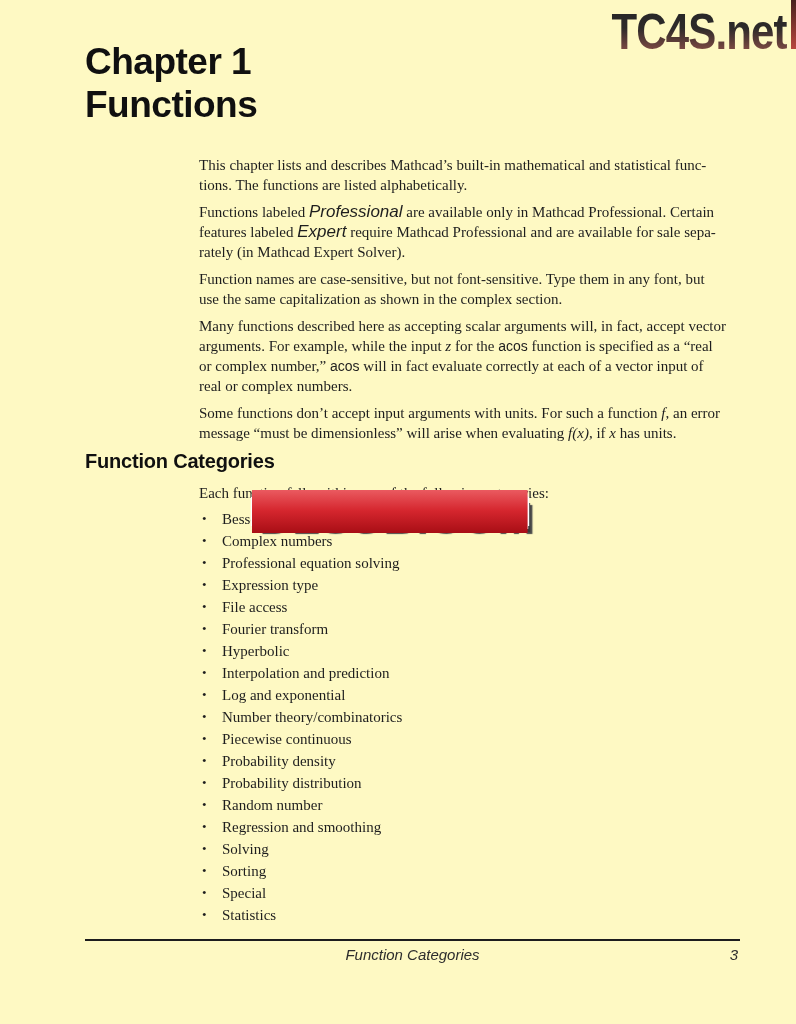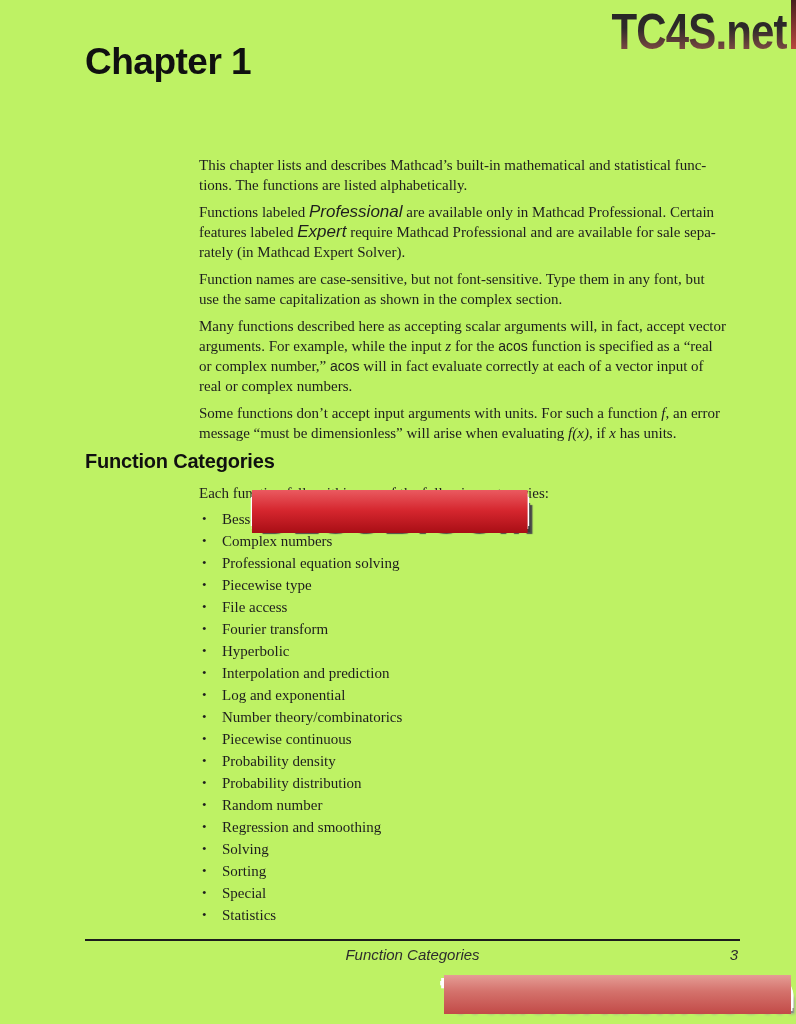--- a/index.html
+++ b/index.html
@@ -1,17 +1,17 @@
 <!DOCTYPE html>
 <html><head>
 <meta charset="utf-8">
 <style>
   html,body { margin:0; padding:0; background:#ffffff; }
   .page {
-    position:relative; width:796px; height:1024px; background:#bef264;
+    position:relative; width:796px; height:1024px; background:#fef9c3;
     overflow:hidden; font-family:"Liberation Serif", serif; color:#1e1e1e;
   }
 
   
   .tc4s {
     position:absolute; top:7px; right:9px;
     font-family:"Liberation Sans", sans-serif; font-weight:bold;
     font-size:50px; line-height:1; letter-spacing:-1px;
     transform:scaleX(.84); transform-origin:100% 0;
     color:#473733;
@@ -96,20 +96,21 @@
 </head>
 <body>
 
 <div class="page">
 
   <div class="tc4s">TC4S.net</div>
   <div class="edge-strip"></div>
 
   <div class="chapter">
     <div>Chapter 1</div>
+    <div>Functions</div>
   </div>
 
   <div class="body-block">
       <p class="body-para"><span>This chapter lists and describes Mathcad’s built-in mathematical and statistical func-
 tions. The functions are listed alphabetically.</span></p>
       <p class="body-para"><span>Functions labeled </span><span class="seg-italic-sans">Professional</span><span> are available only in Mathcad Professional. Certain
 features labeled </span><span class="seg-italic-sans">Expert</span><span> require Mathcad Professional and are available for sale sepa-
 rately (in Mathcad Expert Solver).</span></p>
       <p class="body-para"><span>Function names are case-sensitive, but not font-sensitive. Type them in any font, but
 use the same capitalization as shown in the complex section.</span></p>
@@ -122,21 +123,21 @@
     </div>
 
   <div class="section-heading">Function Categories</div>
 
   <div class="list-block">
     <div class="intro">Each function falls within one of the following categories:</div>
     <ul class="category-list">
         <li><span class="bullet">•</span><span>Bessel</span></li>
         <li><span class="bullet">•</span><span>Complex numbers</span></li>
         <li><span class="bullet">•</span><span>Professional equation solving</span></li>
-        <li><span class="bullet">•</span><span>Piecewise type</span></li>
+        <li><span class="bullet">•</span><span>Expression type</span></li>
         <li><span class="bullet">•</span><span>File access</span></li>
         <li><span class="bullet">•</span><span>Fourier transform</span></li>
         <li><span class="bullet">•</span><span>Hyperbolic</span></li>
         <li><span class="bullet">•</span><span>Interpolation and prediction</span></li>
         <li><span class="bullet">•</span><span>Log and exponential</span></li>
         <li><span class="bullet">•</span><span>Number theory/combinatorics</span></li>
         <li><span class="bullet">•</span><span>Piecewise continuous</span></li>
         <li><span class="bullet">•</span><span>Probability density</span></li>
         <li><span class="bullet">•</span><span>Probability distribution</span></li>
         <li><span class="bullet">•</span><span>Random number</span></li>
@@ -151,18 +152,14 @@
   <div class="wm dlsub">
     <span class="wm-outline">DLSUB.COM</span>
     <span class="wm-fill">DLSUB.COM</span>
   </div>
 
   <div class="footer">
     <div class="footer-label">Function Categories</div>
     <div class="footer-page">3</div>
   </div>
 
-  <div class="wm traders">
-    <span class="wm-outline">TradersXtreme.com</span>
-    <span class="wm-fill">TradersXtreme.com</span>
-  </div>
 
 </div>
 
 </body></html>

